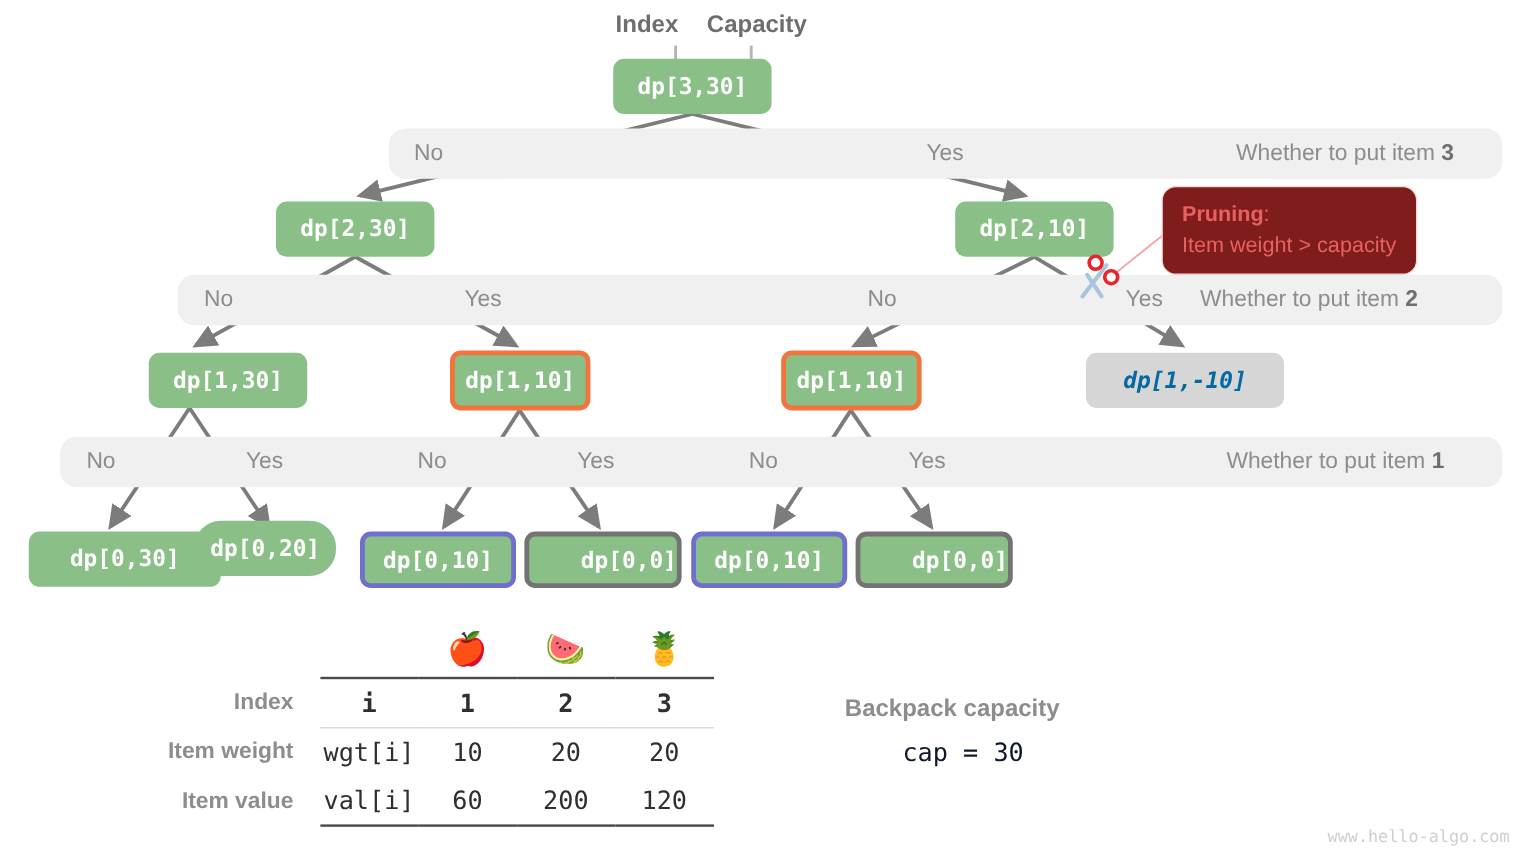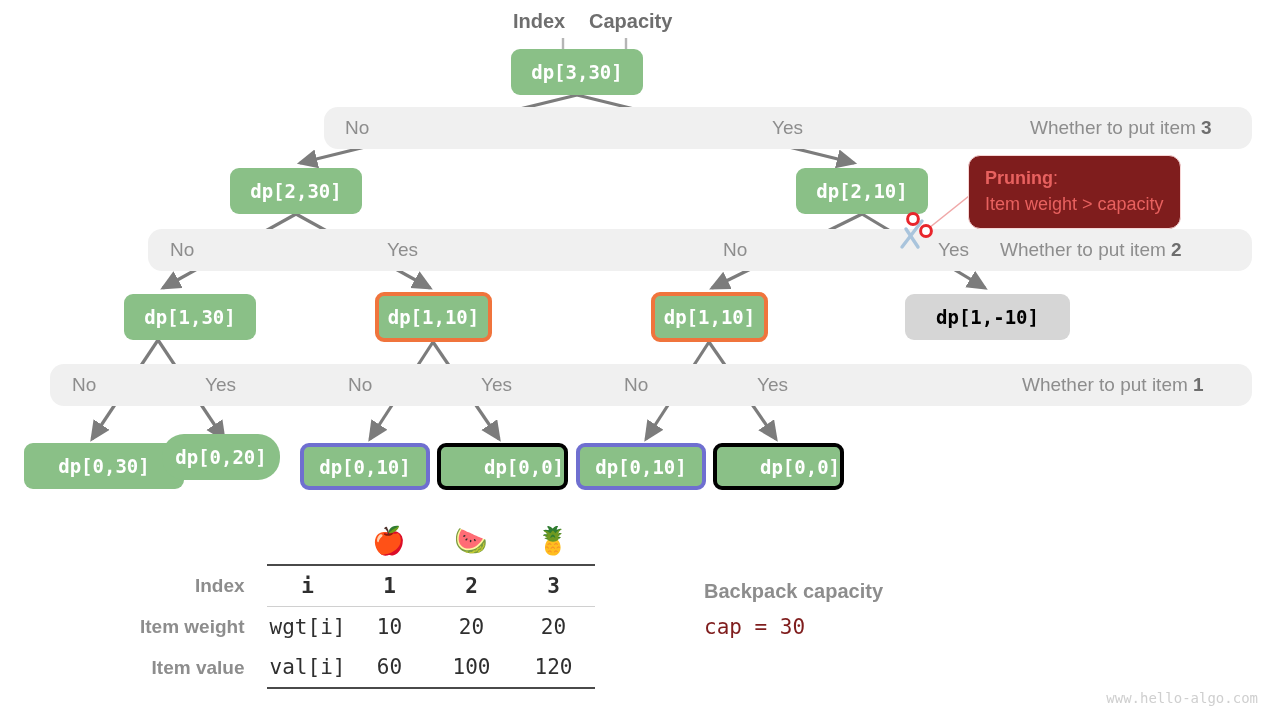--- a/index.html
+++ b/index.html
@@ -41,22 +41,22 @@
     font-weight: bold;
     display: flex;
     align-items: center;
     justify-content: center;
     letter-spacing: 0px;
     white-space: nowrap;
     text-align: center;
   }
   .node.orange  { border: 4px solid #f0743c; }
   .node.purple  { border: 4px solid #6f6fd0; }
-  .node.blue    { border: 4px solid #000000; padding-left: 43px; }
-  .node.muted   { background: #d6d6d6; color: #000000; }
+  .node.blue    { border: 4px solid #737373; padding-left: 43px; }
+  .node.muted   { background: #d6d6d6; color: #0369a1; font-style: italic; }
 
   
   .toplabel {
     position: absolute;
     color: #6e6e6e;
     font-size: 20px;
     font-weight: bold;
     white-space: nowrap;
   }
 
@@ -105,22 +105,23 @@
     position: absolute;
     color: #8d8d8d;
     font-size: 20px;
     font-weight: bold;
     white-space: nowrap;
   }
   .cap-val {
     position: absolute;
     font-family: "DejaVu Sans Mono", monospace;
     font-size: 21px;
-    color: #7f1d1d;
-    white-space: nowrap;
+    color: #0f172a;
+    white-space: nowrap;
+    margin-left: 48px;
   }
 
   .watermark {
     position: absolute;
     right: 22px; bottom: 14px;
     color: #cfcfcf;
     font-family: "DejaVu Sans Mono", monospace;
     font-size: 14px;
     margin-top: 36px;
   }
@@ -241,21 +242,21 @@
         <td class="rowlabel" style="border-top:none;">Item weight</td>
         <td class="cell">wgt[i]</td>
         <td class="cell">10</td>
         <td class="cell">20</td>
         <td class="cell">20</td>
       </tr>
       <tr>
         <td class="rowlabel">Item value</td>
         <td class="cell">val[i]</td>
         <td class="cell">60</td>
-        <td class="cell">100</td>
+        <td class="cell">200</td>
         <td class="cell">120</td>
       </tr>
       <tr class="hr-bot">
         <td style="border-top:none;"></td>
         <td style="height:4px;"></td>
         <td></td>
         <td></td>
         <td></td>
       </tr>
     </tbody>

